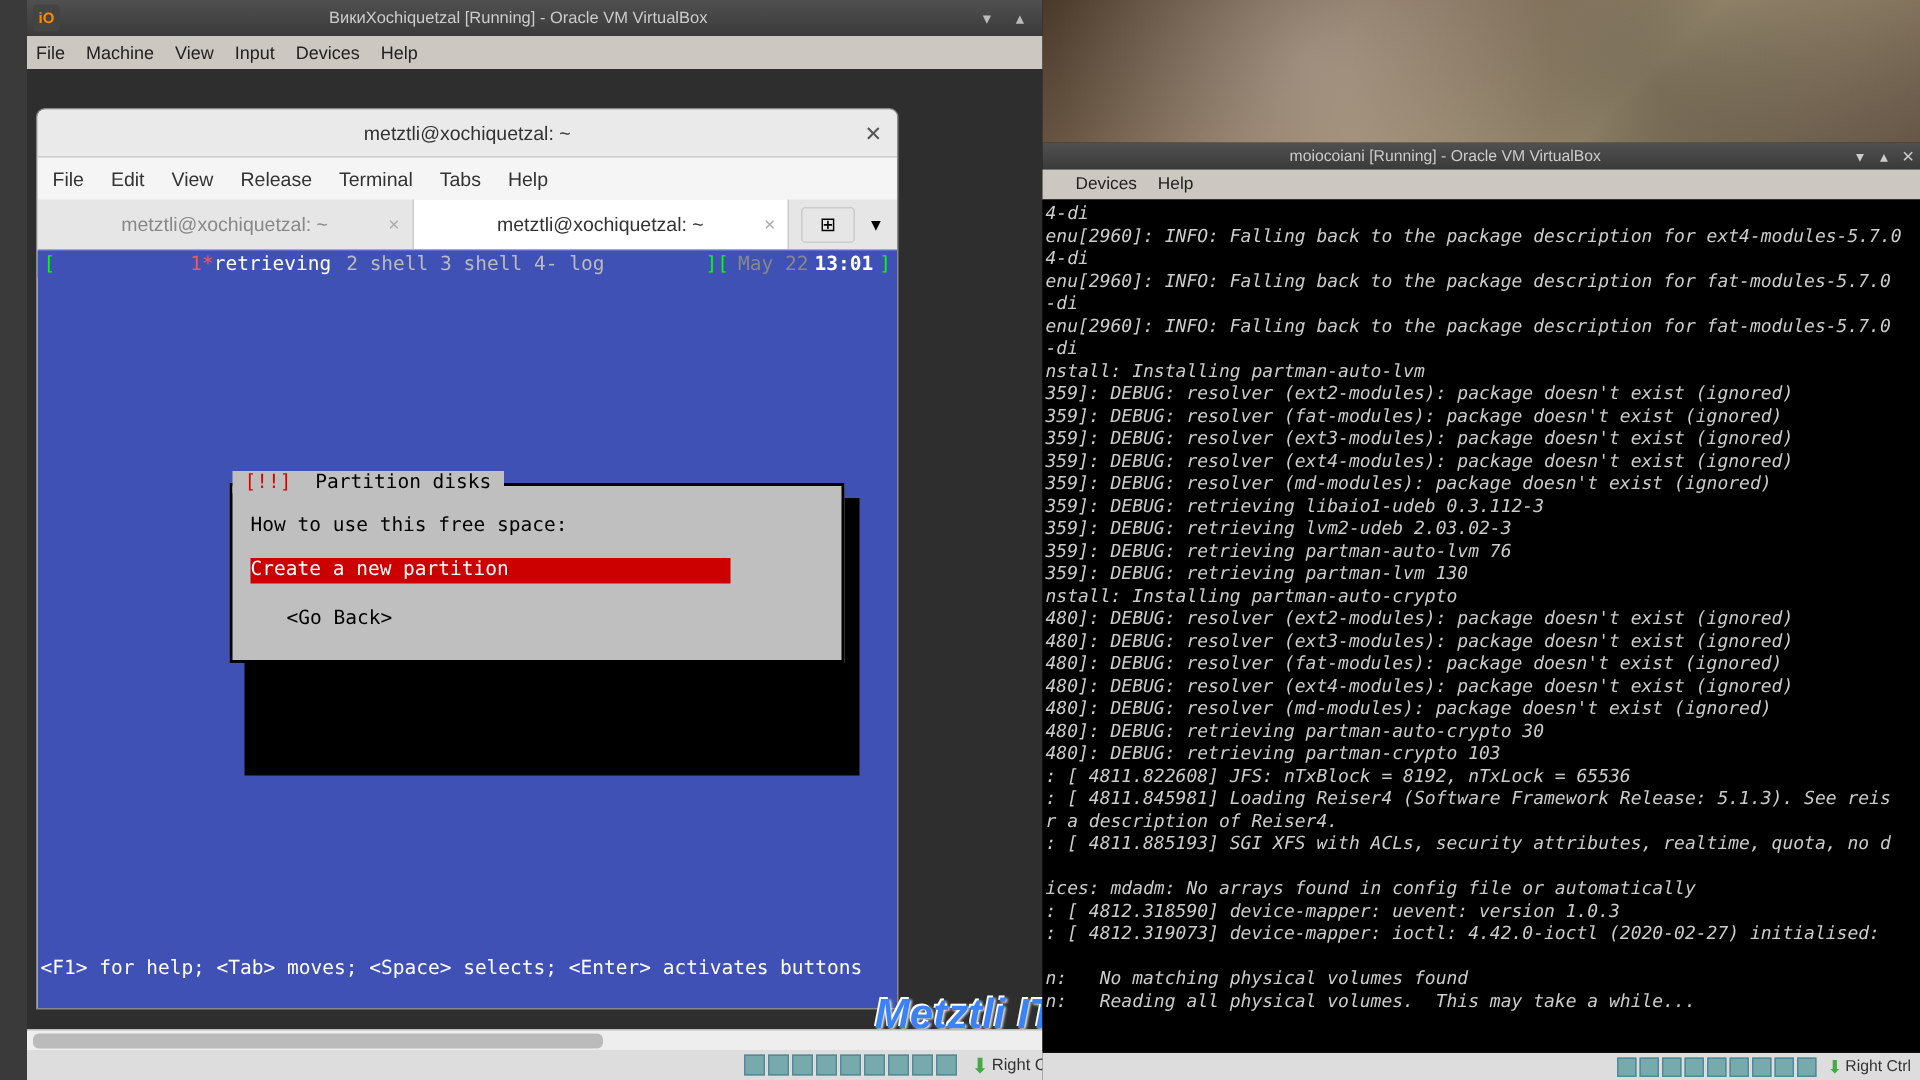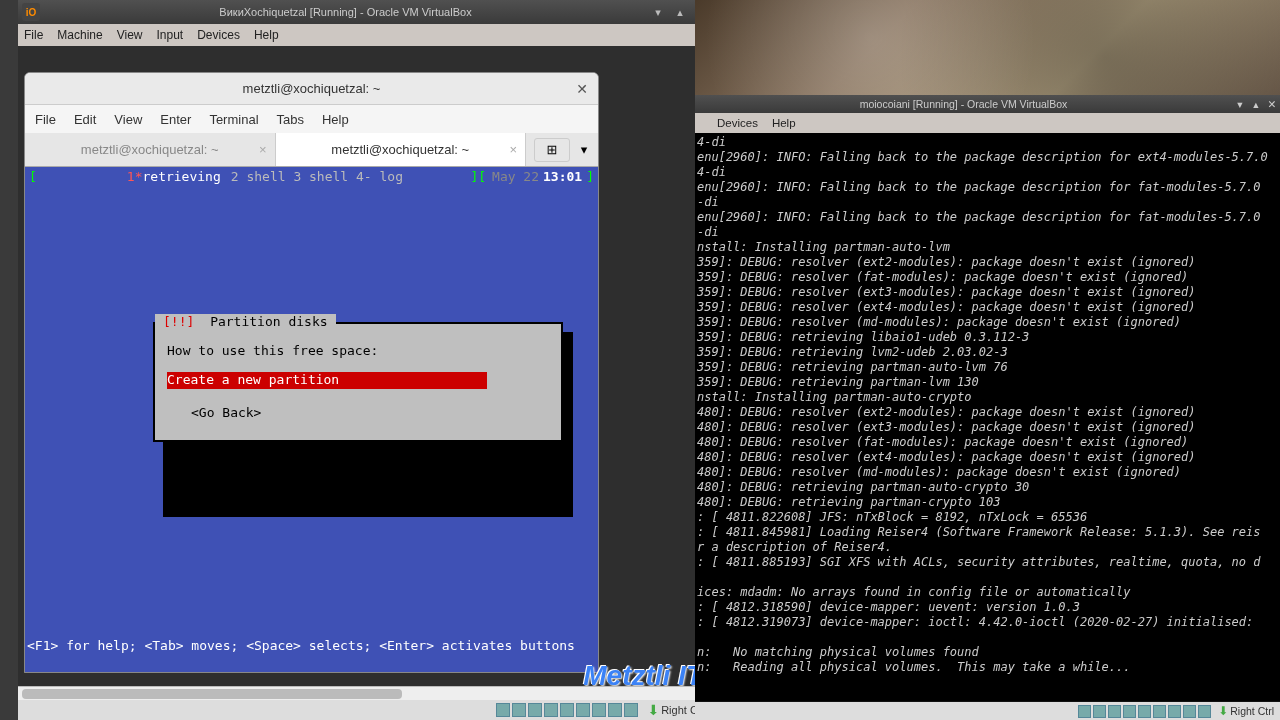--- a/index.html
+++ b/index.html
@@ -111,21 +111,21 @@
 
   <div class="term-window">
     <div class="term-title">
       <span>metztli@xochiquetzal: ~</span>
       <span class="close-x">✕</span>
     </div>
     <div class="term-menubar">
       <span>File</span>
       <span>Edit</span>
       <span>View</span>
-      <span>Enter</span>
+      <span>Release</span>
       <span>Terminal</span>
       <span>Tabs</span>
       <span>Help</span>
     </div>
     <div class="term-tabs">
       <div class="term-tab">
         <span>metztli@xochiquetzal: ~</span>
         <span class="tab-x">×</span>
       </div>
       <div class="term-tab active">

